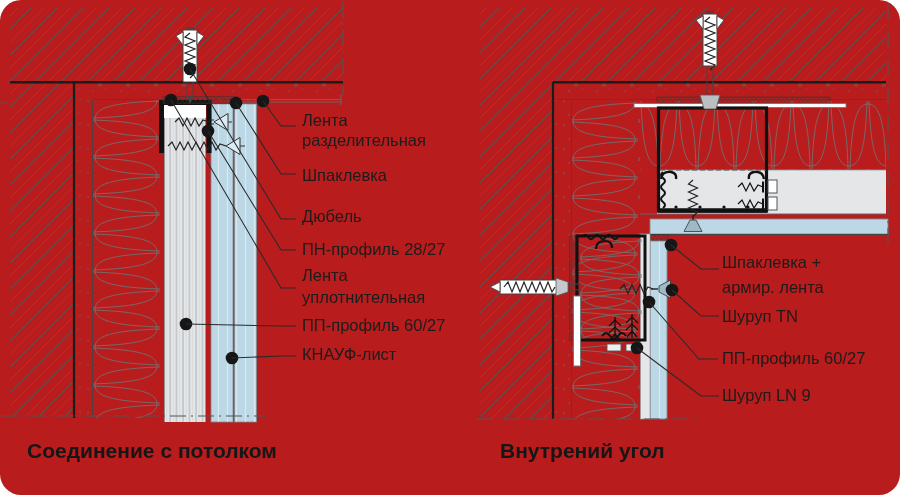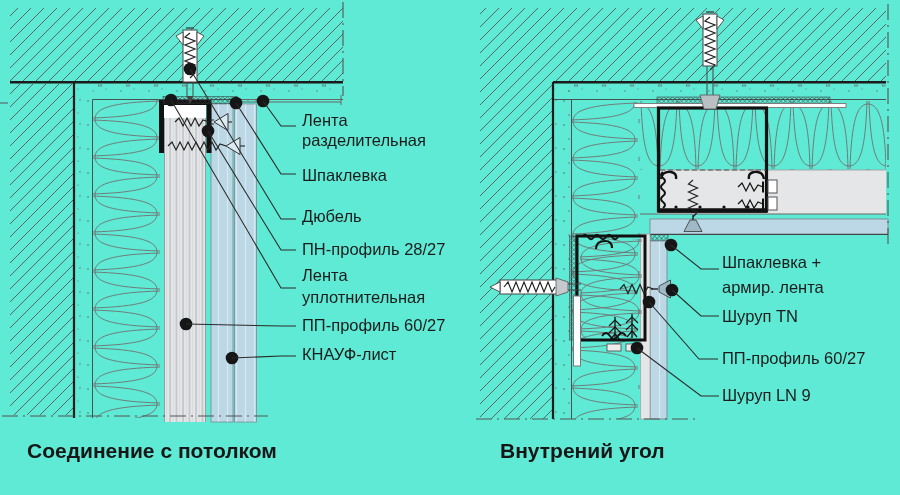--- a/index.html
+++ b/index.html
@@ -1,17 +1,17 @@
 <!DOCTYPE html>
 <html><head>
 <meta charset="utf-8">
 <style>
   html,body{margin:0;padding:0;background:#ffffff;}
-  #stage{position:relative;width:900px;height:495px;background:#5eead4;overflow:hidden;
-         font-family:"Liberation Sans",sans-serif;}
+  #stage{position:relative;width:900px;height:495px;background:#b91c1c;overflow:hidden;
+         font-family:"Liberation Sans",sans-serif;border-radius:21px;}
   svg{display:block;}
   text.callout{font-family:"Liberation Sans",sans-serif;font-size:16.5px;fill:#1c1c1c;}
   text.title{font-family:"Liberation Sans",sans-serif;font-size:21px;font-weight:bold;fill:#161616;}
 </style>
 </head>
 <body>
 
 <div id="stage">
 <svg width="900" height="495" viewBox="0 0 900 495">
   <defs>

